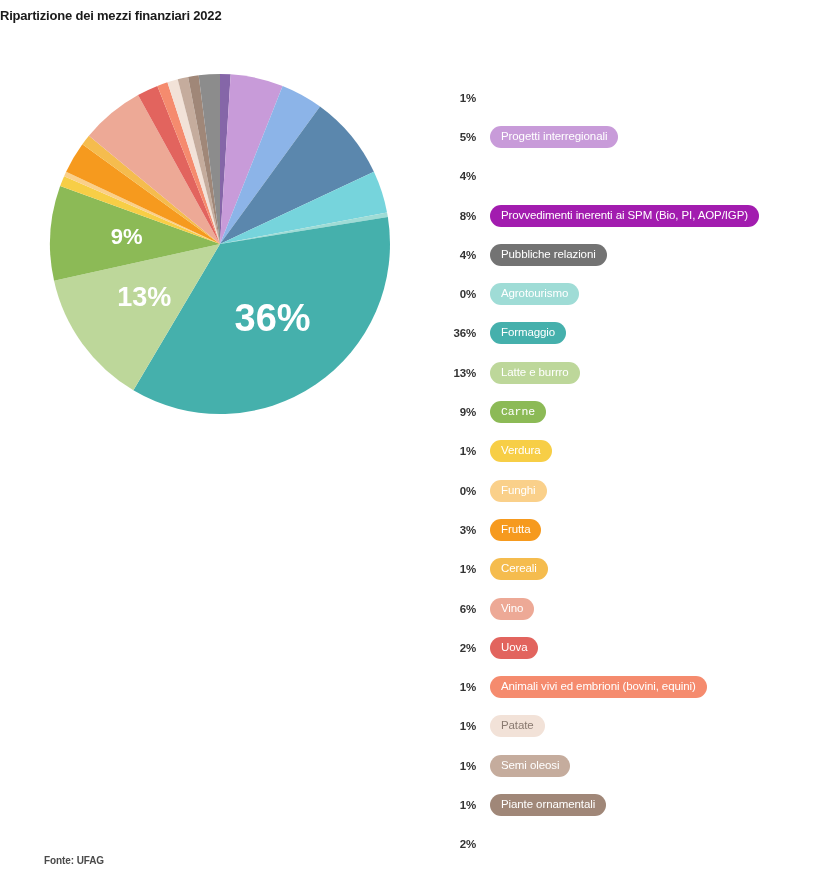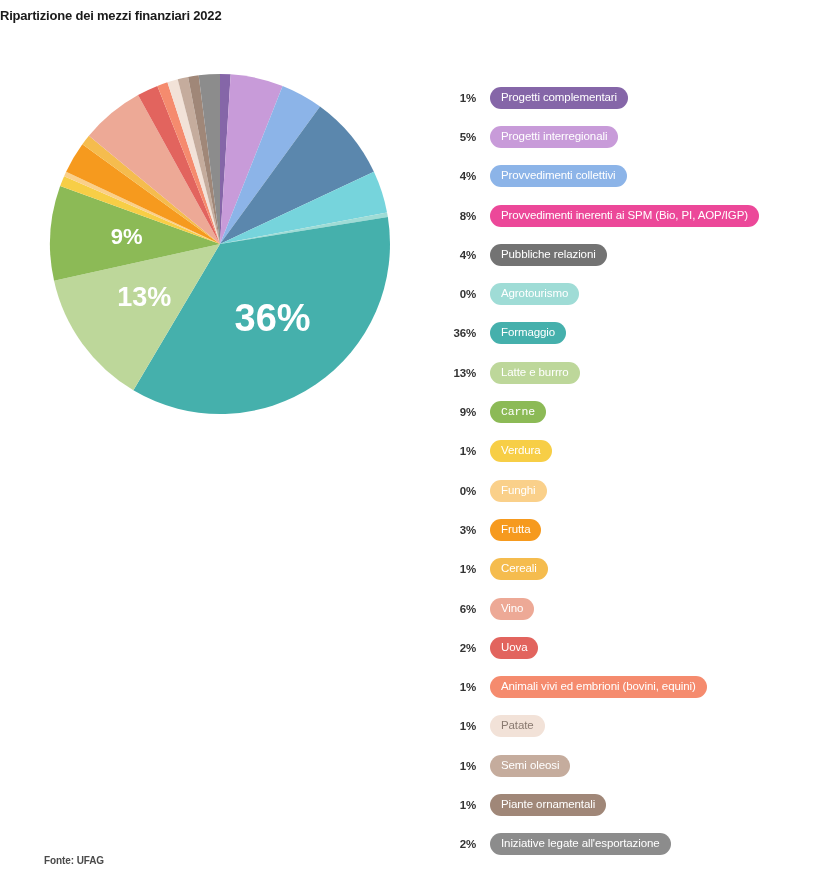--- a/index.html
+++ b/index.html
@@ -120,33 +120,31 @@
         <text class="slice-label" x="272.6" y="271.3" font-size="38">36%</text>
         <text class="slice-label" x="144.3" y="248.9" font-size="27">13%</text>
         <text class="slice-label" x="126.7" y="188.0" font-size="22">9%</text>
       </g>
   </svg>
 </div>
 
 <div id="legend">
     <div class="legend-row">
       <span class="legend-pct">1%</span>
-      <span class="legend-pill" style="background: rgb(133, 102, 168);">Progetti complementari</span>
     </div>
     <div class="legend-row">
       <span class="legend-pct">5%</span>
       <span class="legend-pill" style="background: rgb(200, 155, 217);">Progetti interregionali</span>
     </div>
     <div class="legend-row">
       <span class="legend-pct">4%</span>
-      <span class="legend-pill" style="background: rgb(140, 180, 232);">Provvedimenti collettivi</span>
     </div>
     <div class="legend-row">
       <span class="legend-pct">8%</span>
-      <span class="legend-pill" style="background: #ec4899;">Provvedimenti inerenti ai SPM (Bio, PI, AOP/IGP)</span>
+      <span class="legend-pill" style="background: #a21caf;">Provvedimenti inerenti ai SPM (Bio, PI, AOP/IGP)</span>
     </div>
     <div class="legend-row">
       <span class="legend-pct">4%</span>
       <span class="legend-pill" style="background: #737373;">Pubbliche relazioni</span>
     </div>
     <div class="legend-row">
       <span class="legend-pct">0%</span>
       <span class="legend-pill" style="background: rgb(159, 220, 214);">Agrotourismo</span>
     </div>
     <div class="legend-row">
@@ -196,17 +194,16 @@
     <div class="legend-row">
       <span class="legend-pct">1%</span>
       <span class="legend-pill" style="background: rgb(197, 172, 157); text-align: right;">Semi oleosi</span>
     </div>
     <div class="legend-row">
       <span class="legend-pct">1%</span>
       <span class="legend-pill" style="background: rgb(160, 135, 120);">Piante ornamentali</span>
     </div>
     <div class="legend-row">
       <span class="legend-pct">2%</span>
-      <span class="legend-pill" style="background: rgb(140, 140, 140);">Iniziative legate all'esportazione</span>
     </div>
   </div>
 
 <div id="source-note">Fonte: UFAG</div>
 
 </body></html>

